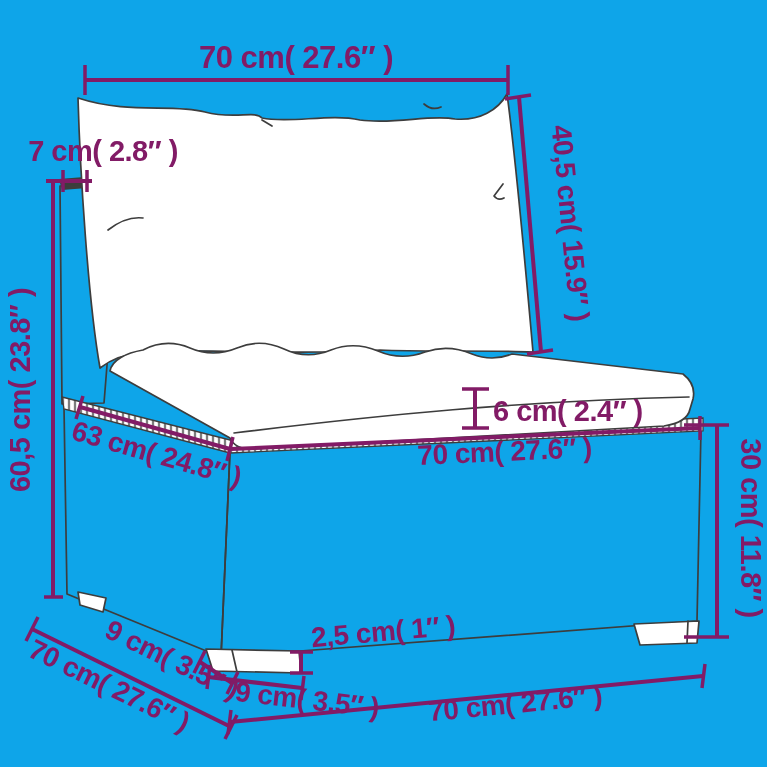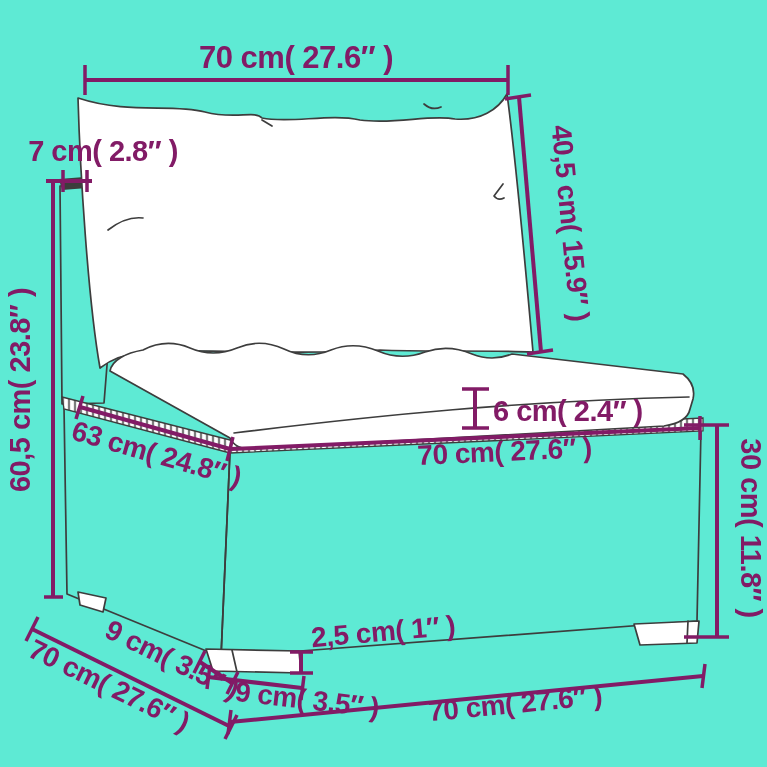--- a/index.html
+++ b/index.html
@@ -1,16 +1,16 @@
 <!DOCTYPE html>
 <html><head>
 <meta charset="utf-8">
 <style>
   html,body{margin:0;padding:0;background:#ffffff;}
-  .stage{width:767px;height:767px;position:relative;background:#5eead4;overflow:hidden;}
+  .stage{width:767px;height:767px;position:relative;background:#0ea5e9;overflow:hidden;}
   svg{display:block;}
   .sk{stroke:#3d3d3d;stroke-width:1.7;fill:none;stroke-linejoin:round;stroke-linecap:round;}
   .skf{stroke:#3d3d3d;stroke-width:1.7;fill:#ffffff;stroke-linejoin:round;}
   .dl{stroke:#821b66;stroke-width:4;fill:none;stroke-linecap:butt;}
   .dt{stroke:#821b66;stroke-width:3.5;fill:none;stroke-linecap:butt;}
   .lbl{fill:#821b66;font-family:"Liberation Sans",sans-serif;font-weight:bold;letter-spacing:-0.5px;}
 </style>
 </head>
 <body>
 

